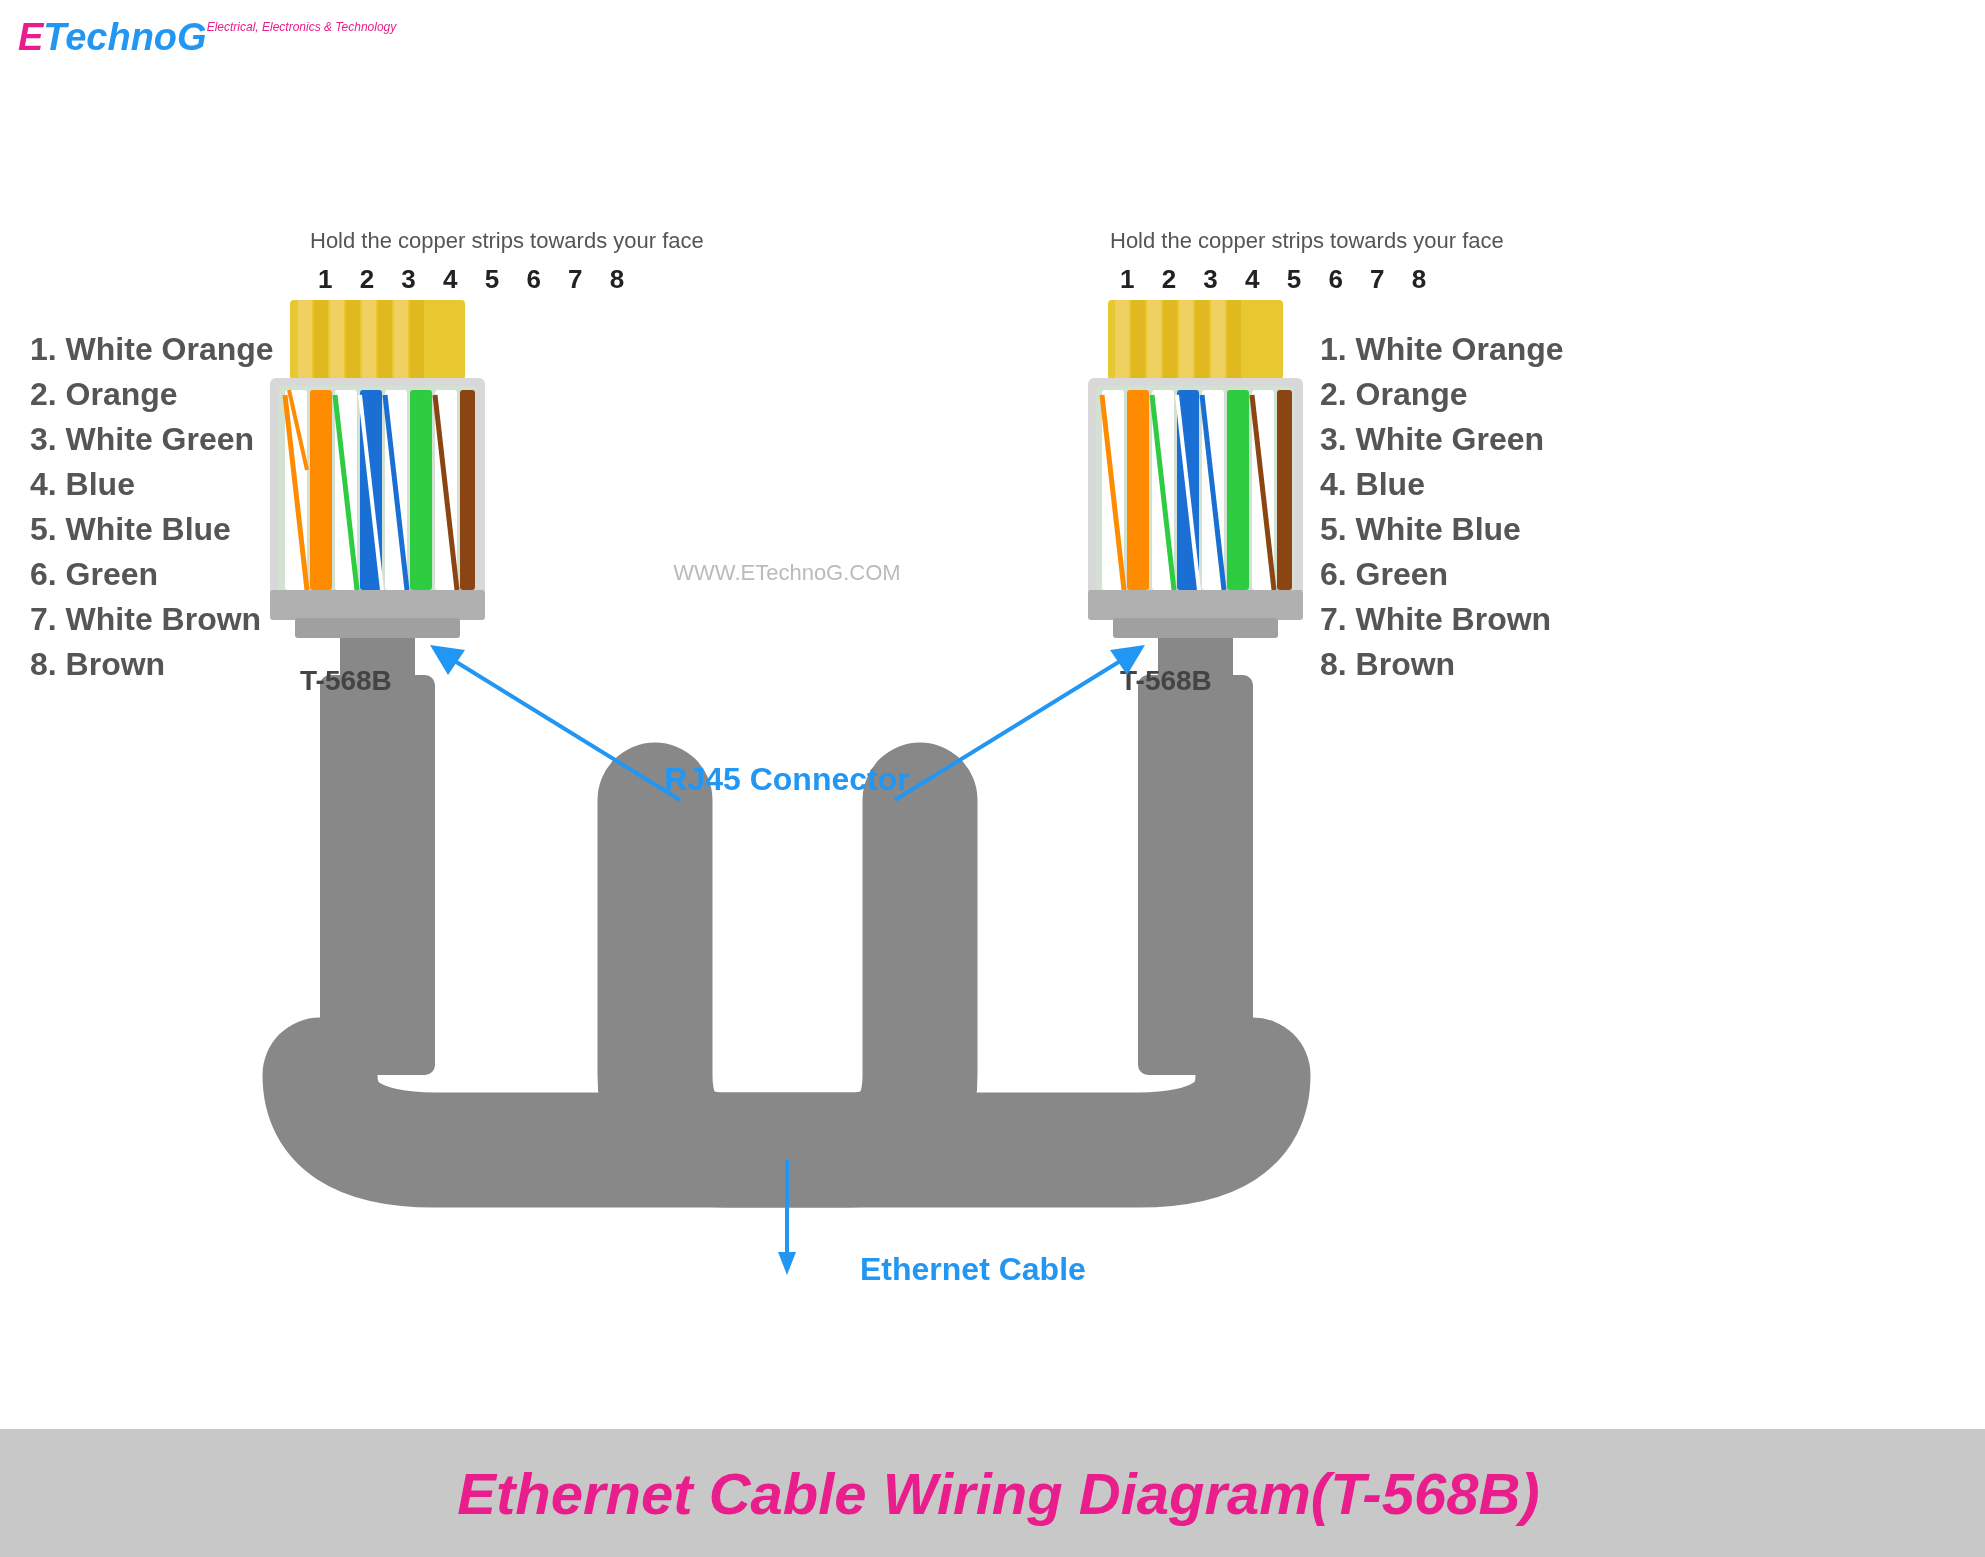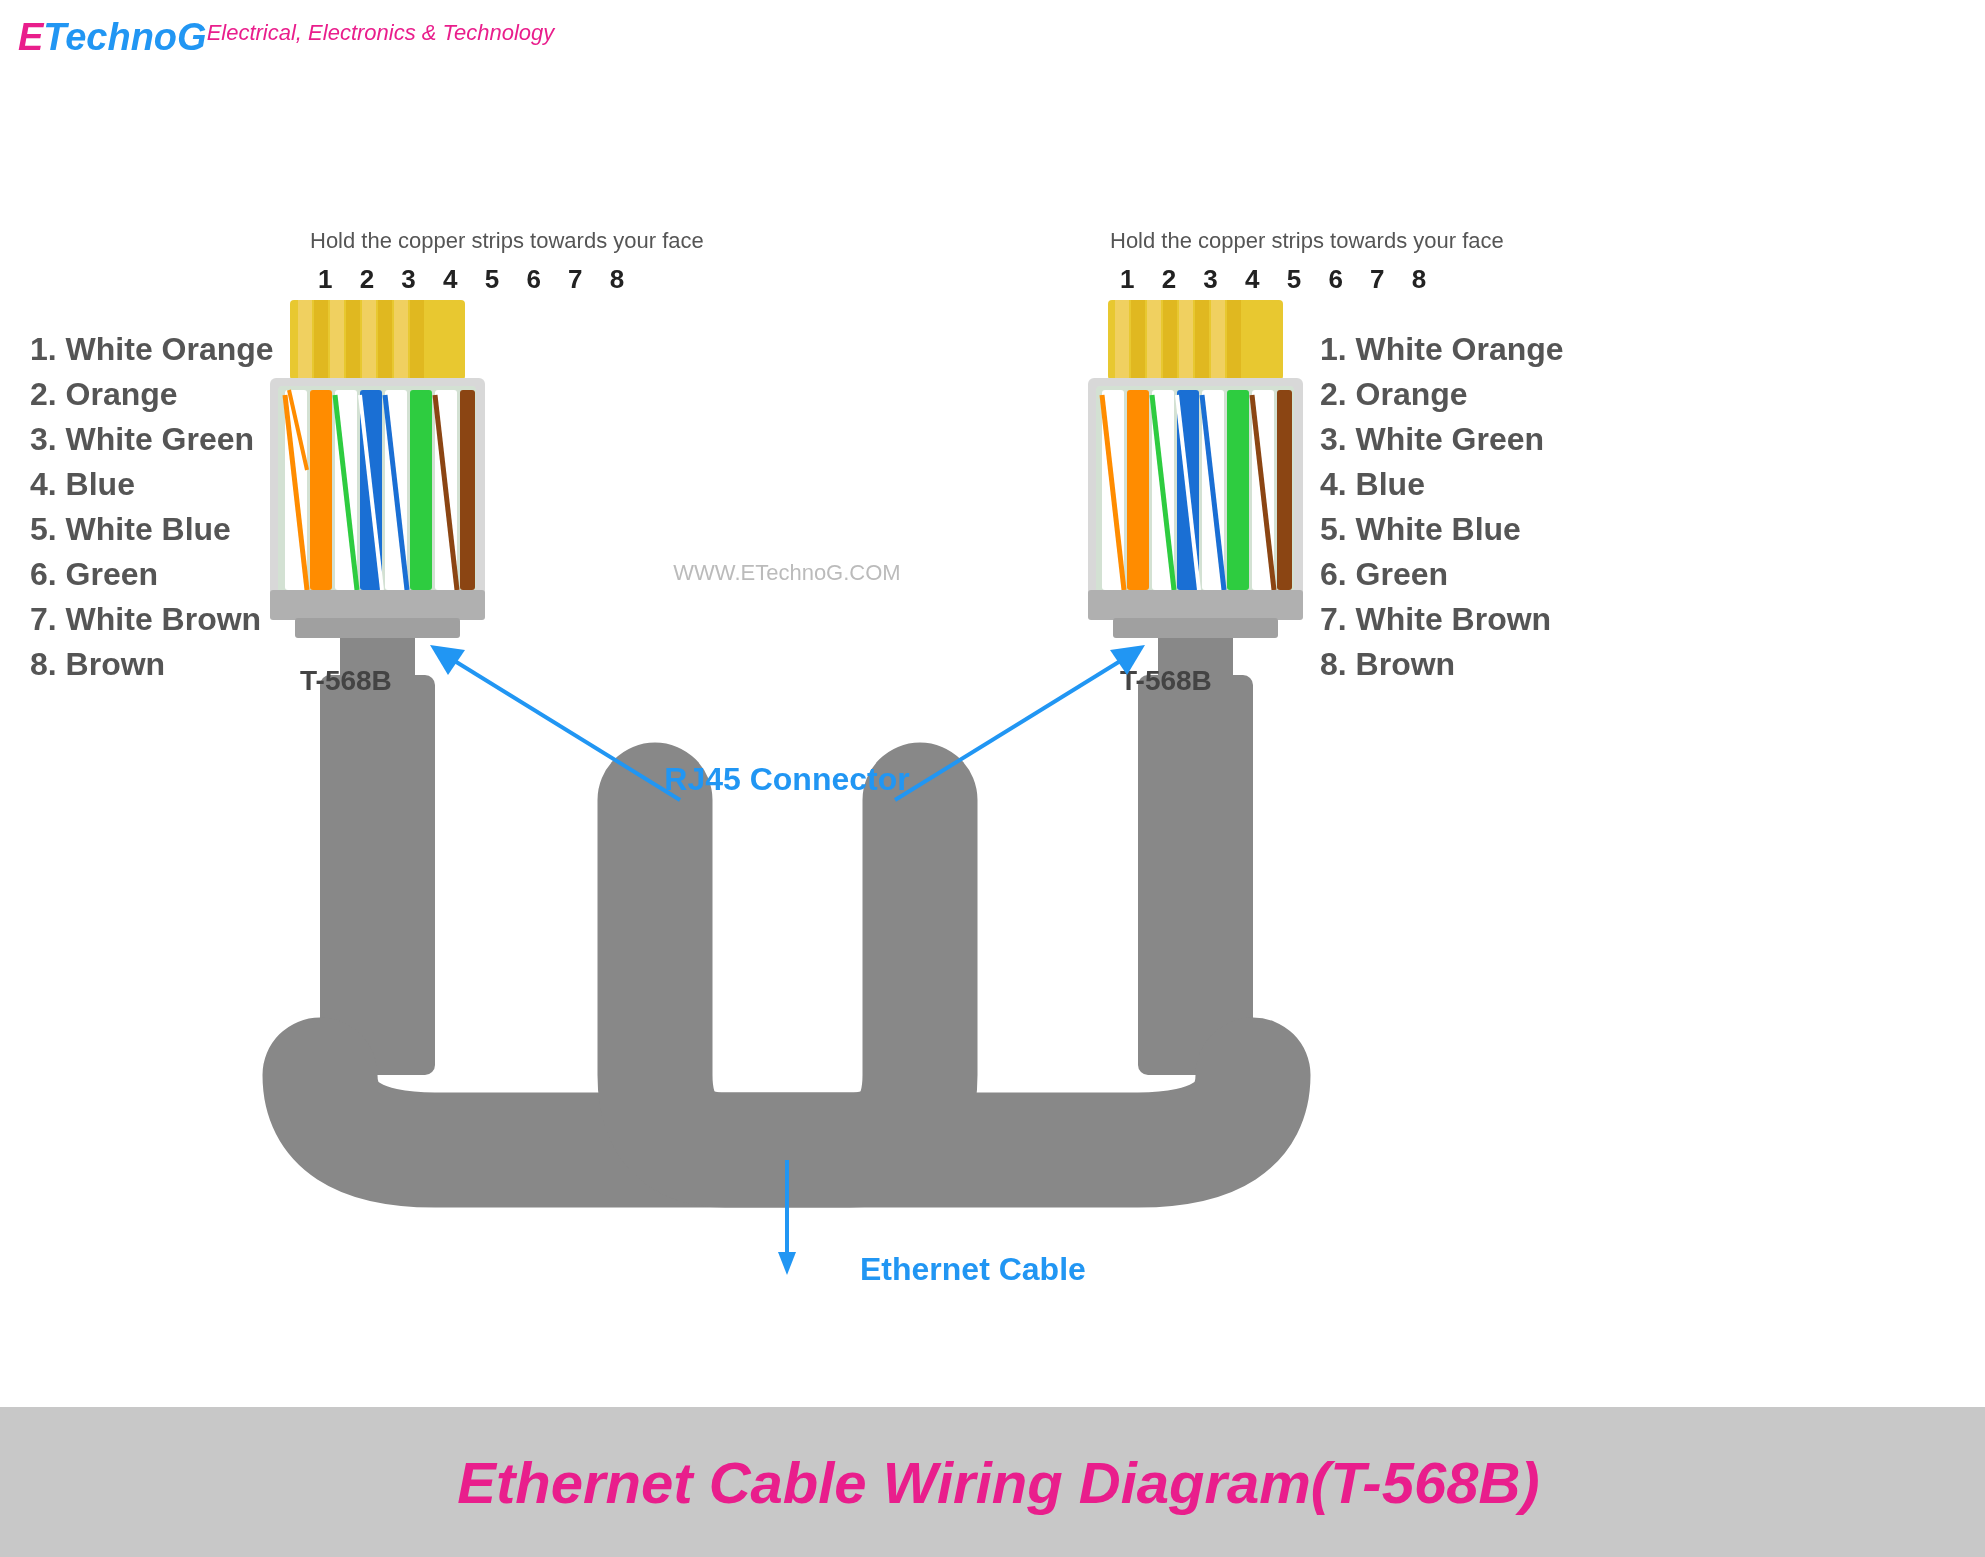--- a/index.html
+++ b/index.html
@@ -21,21 +21,21 @@
       flex-direction: row;
     }
     .logo-text {
       font-size: 38px;
       font-weight: bold;
       line-height: 1;
     }
     .logo-e { color: #e91e8c; font-style: italic; }
     .logo-technog { color: #2196f3; font-style: italic; }
     .logo-subtitle {
-      font-size: 22px;
+      font-size: 12px;
       color: #e91e8c;
       font-style: italic;
       margin-top: 2px;
     }
 
     
     .bottom-banner {
       position: absolute;
       bottom: 0;
       left: 0;
@@ -186,15 +186,15 @@
   <text x="1320" y="305" font-size="32" font-weight="bold" fill="#555">2. Orange</text>
   <text x="1320" y="350" font-size="32" font-weight="bold" fill="#555">3. White Green</text>
   <text x="1320" y="395" font-size="32" font-weight="bold" fill="#555">4. Blue</text>
   <text x="1320" y="440" font-size="32" font-weight="bold" fill="#555">5. White Blue</text>
   <text x="1320" y="485" font-size="32" font-weight="bold" fill="#555">6. Green</text>
   <text x="1320" y="530" font-size="32" font-weight="bold" fill="#555">7. White Brown</text>
   <text x="1320" y="575" font-size="32" font-weight="bold" fill="#555">8. Brown</text>
 
 </svg>
 
-<div class="bottom-banner" style="position:absolute;bottom:0;left:0;right:0;height:150px;background:#c8c8c8;display:flex;align-items:center;justify-content:center;padding-left:12px;">
+<div class="bottom-banner" style="position:absolute;bottom:0;left:0;right:0;height:128px;background:#c8c8c8;display:flex;align-items:center;justify-content:center;padding-left:12px;">
   <span class="bottom-title" style="font-size:58px;font-weight:bold;font-style:italic;color:#e91e8c;">Ethernet Cable Wiring Diagram(T-568B)</span>
 </div>
 
 </body></html>

